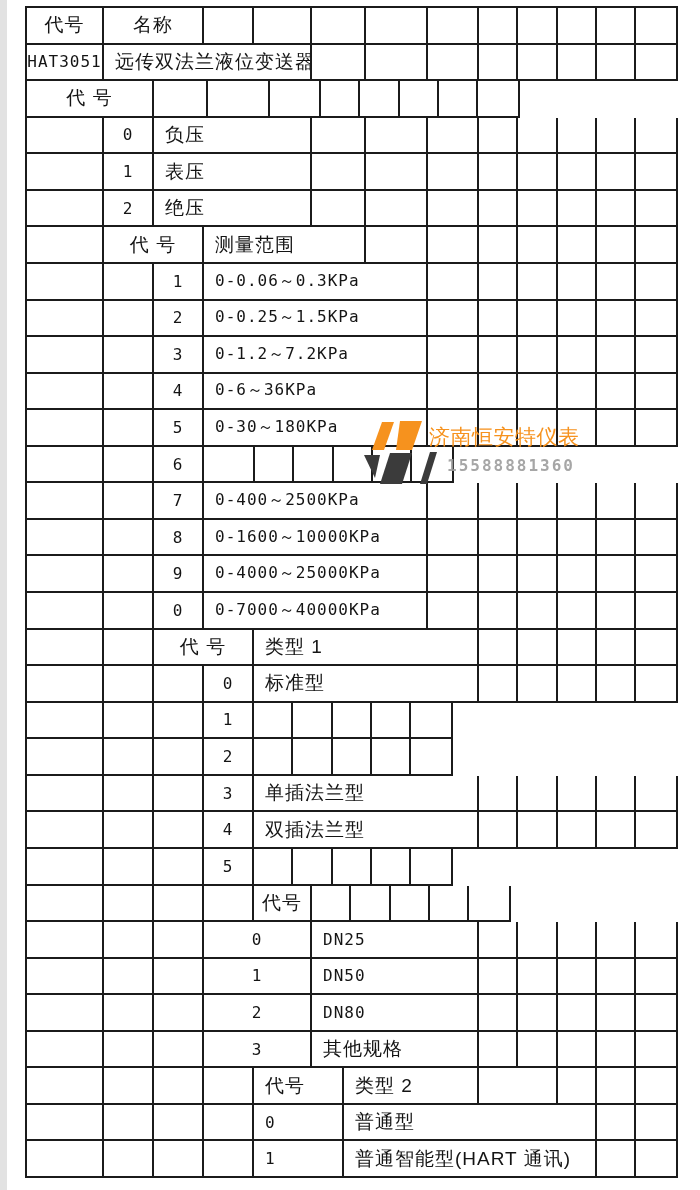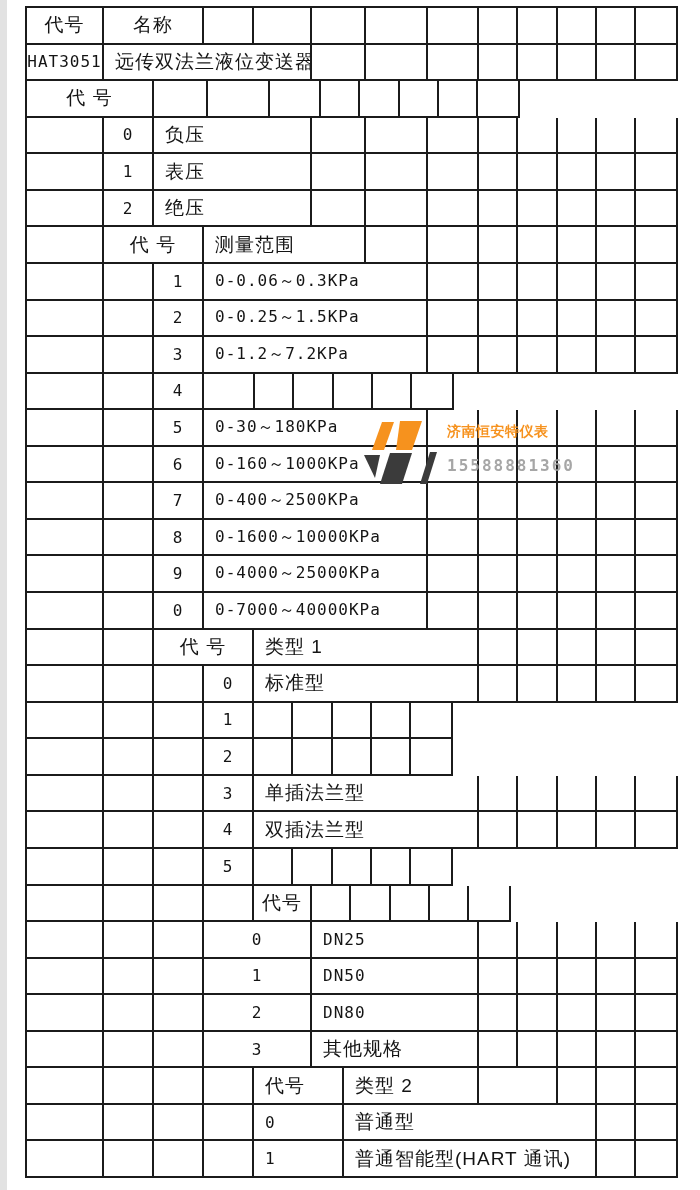--- a/index.html
+++ b/index.html
@@ -12,21 +12,21 @@
     border-top:2px solid #1b1b1b;border-left:2px solid #1b1b1b;background:transparent;}
   .trow{display:flex;height:36.5625px;}
   .cell{box-sizing:border-box;border-right:2px solid #1b1b1b;border-bottom:2px solid #1b1b1b;
     display:flex;align-items:center;justify-content:center;overflow:hidden;white-space:nowrap;}
   .cell.al{justify-content:flex-start;padding-left:11px;}
   .cell.cn{font-size:19px;color:#141414;letter-spacing:1px;}
   .cell.mono{font-family:"DejaVu Sans Mono","Liberation Mono",monospace;
     font-size:16px;color:#141414;letter-spacing:1px;}
   .watermark{position:absolute;left:360px;top:414px;width:248px;height:74px;z-index:5;}
   .wm-logo{position:absolute;left:0;top:2px;}
-  .brand-cn{position:absolute;left:87px;top:9px;font-size:14px;font-weight:bold;
+  .brand-cn{position:absolute;left:69px;top:9px;font-size:21px;font-weight:normal;
     letter-spacing:0.5px;white-space:nowrap;}
   .brand-tel{position:absolute;left:87px;top:42px;font-family:"DejaVu Sans Mono","Liberation Mono",monospace;
     font-size:16px;font-weight:bold;letter-spacing:2px;white-space:nowrap;opacity:.9;}
 </style>
 </head>
 <body>
 
 <div class="edge-shade"></div>
 
 <div id="sel-table" class="sel-table" style="border-color: rgb(27, 27, 27);">
@@ -191,20 +191,23 @@
       <div class="cell cn" style="width: 39px; border-color: rgb(27, 27, 27);"></div>
       <div class="cell cn" style="width: 39px; border-color: rgb(27, 27, 27);"></div>
       <div class="cell cn" style="width: 42px; border-color: rgb(27, 27, 27);"></div>
     </div>
     <div class="trow">
       <div class="cell cn" style="width: 77px; border-color: rgb(27, 27, 27);"></div>
       <div class="cell cn" style="width: 50px; border-color: rgb(27, 27, 27);"></div>
       <div class="cell mono" style="width: 50px; border-color: rgb(27, 27, 27);">
         <span>4</span>
       </div>
+      <div class="cell al mono" style="width: 224px; border-color: rgb(27, 27, 27);">
+        <span>0-6～36KPa</span>
+      </div>
       <div class="cell cn" style="width: 51px; border-color: rgb(27, 27, 27);"></div>
       <div class="cell cn" style="width: 39px; border-color: rgb(27, 27, 27);"></div>
       <div class="cell cn" style="width: 40px; border-color: rgb(27, 27, 27);"></div>
       <div class="cell cn" style="width: 39px; border-color: rgb(27, 27, 27);"></div>
       <div class="cell cn" style="width: 39px; border-color: rgb(27, 27, 27);"></div>
       <div class="cell cn" style="width: 42px; border-color: rgb(27, 27, 27);"></div>
     </div>
     <div class="trow">
       <div class="cell cn" style="width: 77px; border-color: rgb(27, 27, 27);"></div>
       <div class="cell cn" style="width: 50px; border-color: rgb(27, 27, 27);"></div>
@@ -219,23 +222,20 @@
       <div class="cell cn" style="width: 40px; border-color: rgb(27, 27, 27);"></div>
       <div class="cell cn" style="width: 39px; border-color: rgb(27, 27, 27);"></div>
       <div class="cell cn" style="width: 39px; border-color: rgb(27, 27, 27);"></div>
       <div class="cell cn" style="width: 42px; border-color: rgb(27, 27, 27);"></div>
     </div>
     <div class="trow">
       <div class="cell cn" style="width: 77px; border-color: rgb(27, 27, 27);"></div>
       <div class="cell cn" style="width: 50px; border-color: rgb(27, 27, 27);"></div>
       <div class="cell mono" style="width: 50px; border-color: rgb(27, 27, 27);">
         <span>6</span>
-      </div>
-      <div class="cell al mono" style="width: 224px; border-color: rgb(27, 27, 27);">
-        <span>0-160～1000KPa</span>
       </div>
       <div class="cell cn" style="width: 51px; border-color: rgb(27, 27, 27);"></div>
       <div class="cell cn" style="width: 39px; border-color: rgb(27, 27, 27);"></div>
       <div class="cell cn" style="width: 40px; border-color: rgb(27, 27, 27);"></div>
       <div class="cell cn" style="width: 39px; border-color: rgb(27, 27, 27);"></div>
       <div class="cell cn" style="width: 39px; border-color: rgb(27, 27, 27);"></div>
       <div class="cell cn" style="width: 42px; border-color: rgb(27, 27, 27);"></div>
     </div>
     <div class="trow">
       <div class="cell cn" style="width: 77px; border-color: rgb(27, 27, 27);"></div>

